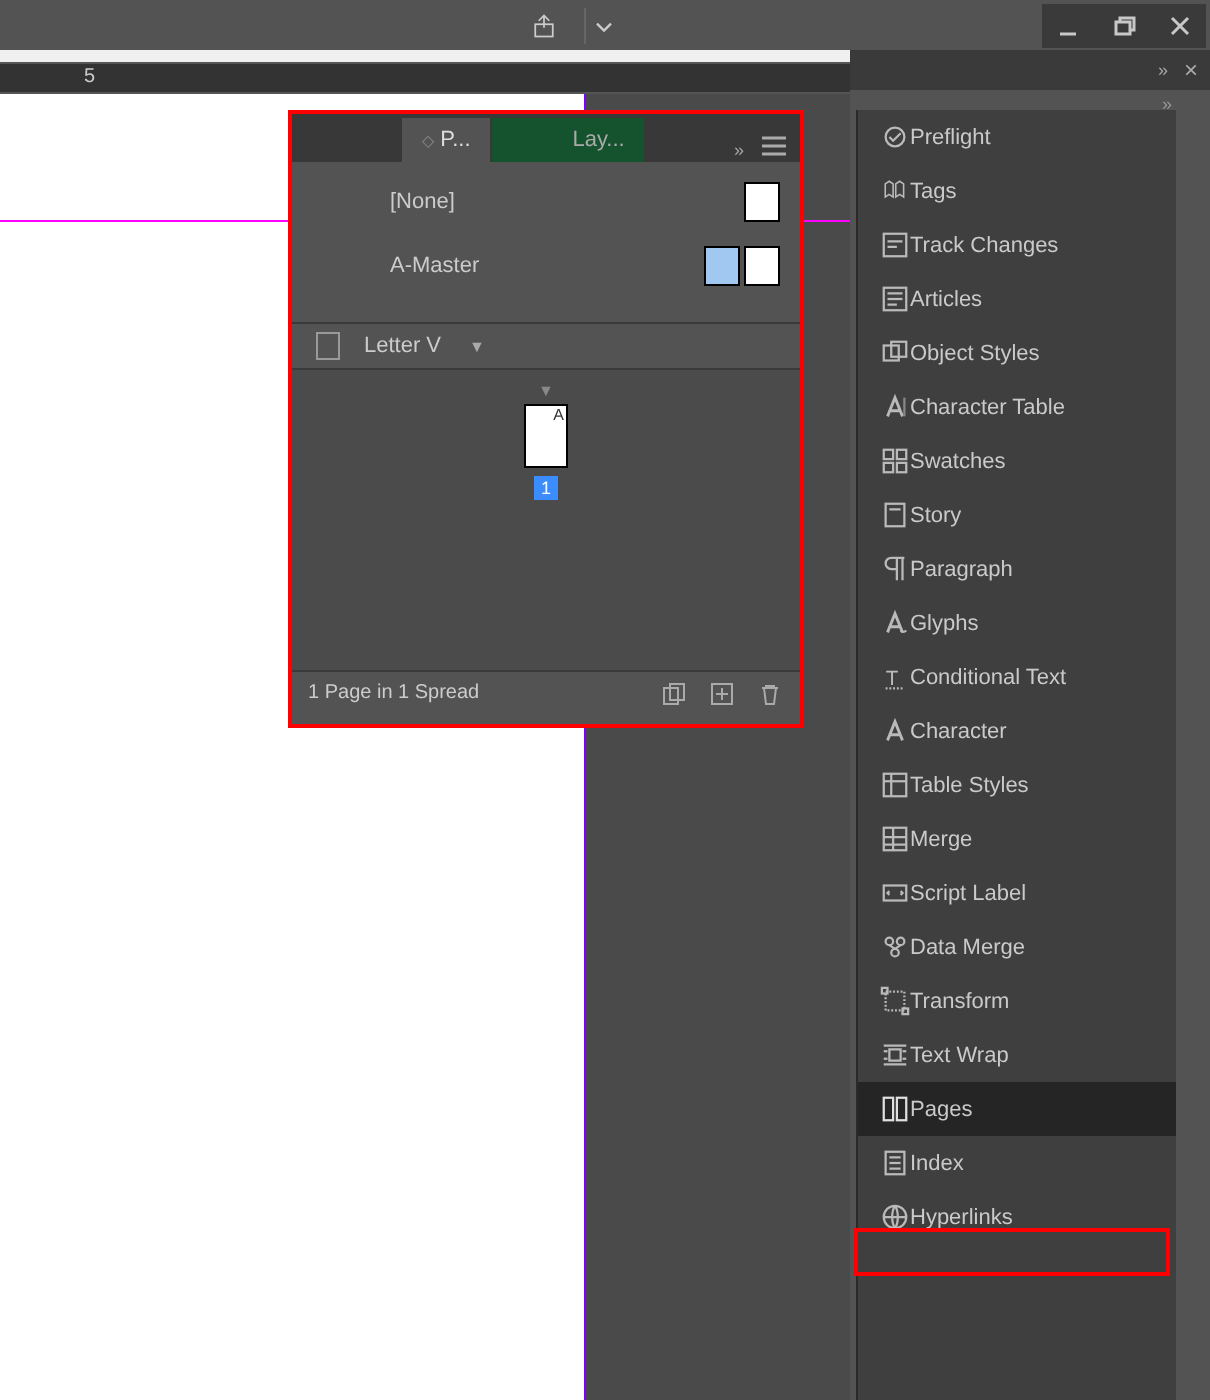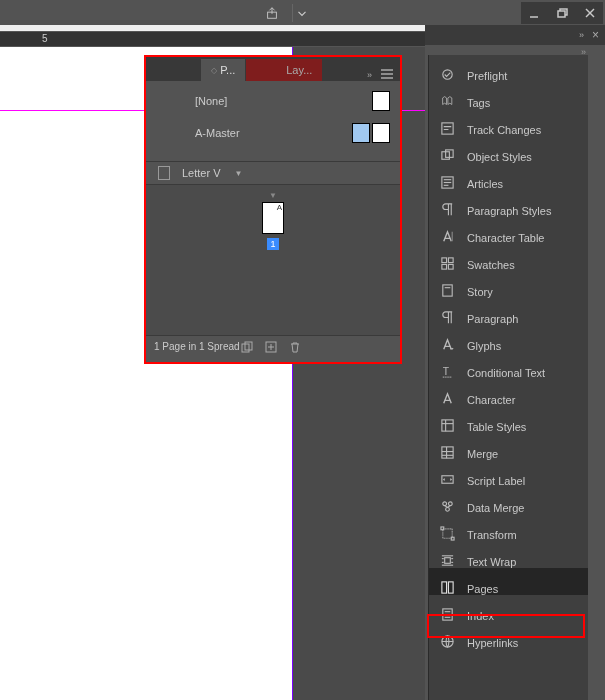--- a/index.html
+++ b/index.html
@@ -24,21 +24,21 @@
 .doc-bg-gray { position: absolute; top: 0; left: 292px; width: 133px; height: 653px; background: #4a4a4a; }
 
 
 .right-strip { position: absolute; top: 25px; right: 0; width: 180px; height: 675px; background: #535353; }
 .panel-tab-strip { position: absolute; top: 25px; right: 0; width: 180px; height: 20px; background: #3a3a3a; display: flex; justify-content: flex-end; align-items: center; padding-right: 6px; gap: 10px; }
 .panel-tab-strip .chev { color: #aaa; font-size: 9px; letter-spacing: -2px; }
 .panel-tab-strip .x { color: #aaa; font-size: 12px; }
 
 
 .tool-list { position: absolute; top: 55px; right: 17px; width: 160px; height: 645px; background: #3f3f3f; border-left: 1px solid #2a2a2a; }
-.tool-item { height: 27px; display: flex; align-items: flex-end; padding-left: 10px; gap: 12px; color: #cacaca; cursor: pointer; }
+.tool-item { height: 27px; display: flex; align-items: center; padding-left: 10px; color: #cacaca; cursor: pointer; }
 .tool-item.selected { background: #252525; }
 .tool-item .tool-icon { width: 16px; height: 16px; display: flex; align-items: center; justify-content: center; }
 .tool-item .tool-icon svg { width: 15px; height: 15px; stroke: #bababa; fill: none; stroke-width: 1.2; }
 .tool-item.selected .tool-icon svg { stroke: #e0e0e0; }
 .tool-label { font-size: 11px; }
 .expand-toggle { position: absolute; top: 47px; right: 21px; color: #999; font-size: 9px; letter-spacing: -2px; }
 
 
 .red-highlight-pages { position: absolute; top: 614px; right: 20px; width: 158px; height: 24px; border: 2px solid #ff0000; pointer-events: none; }
 
@@ -67,21 +67,21 @@
 .preset-label { color: #ccc; }
 .preset-drop { color: #aaa; font-size: 8px; margin-left: 2px; }
 
 .pages-thumb-area { background: #4b4b4b; height: 150px; padding-top: 6px; display: flex; justify-content: center; }
 .page-thumb-wrap { display: flex; flex-direction: column; align-items: center; }
 .thumb-marker { font-size: 8px; color: #888; }
 .page-thumb { width: 22px; height: 32px; background: #fff; border: 1px solid #000; margin-top: 2px; position: relative; }
 .page-thumb .letter { position: absolute; top: 0; right: 1px; font-size: 8px; color: #333; }
 .page-number-badge { margin-top: 4px; width: 12px; height: 12px; background: #3a8cff; color: #fff; display: flex; align-items: center; justify-content: center; font-size: 9px; }
 
-.pages-status { height: 22px; border-top: 1px solid #3a3a3a; display: flex; align-items: center; justify-content: flex-start; padding: 0 8px; }
+.pages-status { height: 22px; border-top: 1px solid #3a3a3a; display: flex; align-items: center; justify-content: space-between; padding: 0 8px; }
 .pages-status .status-text { color: #ccc; font-size: 10px; }
 .pages-status .status-icons { display: flex; gap: 10px; }
 .pages-status .status-icons span { color: #aaa; width: 14px; height: 14px; display: flex; align-items: center; justify-content: center; }
 .pages-status svg { width: 12px; height: 12px; stroke: #aaa; fill: none; }
 </style>
 </head>
 <body>
 
 <div class="menubar">
   <div class="menubutton">
@@ -157,44 +157,36 @@
         <svg viewBox="0 0 16 16">
           <rect x="2" y="2" width="12" height="12"></rect>
           <path d="M4 6h8M4 9h5"></path>
         </svg>
       </span>
       <span class="tool-label">Track Changes</span>
     </div>
     <div class="tool-item">
       <span class="tool-icon">
         <svg viewBox="0 0 16 16">
-          <rect x="2" y="4" width="8" height="8"></rect>
-          <rect x="6" y="2" width="8" height="8"></rect>
-        </svg>
-      </span>
-      <span class="tool-label">Object Styles</span>
-    </div>
-    <div class="tool-item">
-      <span class="tool-icon">
-        <svg viewBox="0 0 16 16">
           <rect x="2" y="2" width="12" height="12"></rect>
           <line x1="4" y1="5" x2="12" y2="5"></line>
           <line x1="4" y1="8" x2="12" y2="8"></line>
           <line x1="4" y1="11" x2="9" y2="11"></line>
         </svg>
       </span>
       <span class="tool-label">Articles</span>
     </div>
     <div class="tool-item">
       <span class="tool-icon">
         <svg viewBox="0 0 16 16">
-          <path d="M6 2h7M9 2v12M12 2v12M6 2a3 3 0 000 6h3"></path>
-        </svg>
-      </span>
-      <span class="tool-label">Paragraph Styles</span>
+          <rect x="2" y="4" width="8" height="8"></rect>
+          <rect x="6" y="2" width="8" height="8"></rect>
+        </svg>
+      </span>
+      <span class="tool-label">Object Styles</span>
     </div>
     <div class="tool-item">
       <span class="tool-icon">
         <svg viewBox="0 0 16 16">
           <path d="M4 13L8 3l4 10M5.5 10h5" stroke-width="1.5"></path>
           <line x1="13" y1="3" x2="13" y2="13" stroke="#888"></line>
         </svg>
       </span>
       <span class="tool-label">Character Table</span>
     </div>
@@ -350,21 +342,21 @@
 <div class="red-highlight-pages"></div>
 
 <div class="pages-panel-border"></div>
 <div class="pages-panel">
   <div class="pages-tabs">
     <div class="pages-tabs-left">
       <div class="pages-tab active">
           <span class="updown">◇</span>
           <span>P...</span>
         </div>
-      <div class="pages-tab" style="background:#7f1d1d;padding-left:40px">
+      <div class="pages-tab" style="background:#14532d;padding-left:40px">
           <span>Lay...</span>
         </div>
     </div>
     <div class="pages-tabs-right">
       <span class="chev">»</span>
       <span class="menu-icon"><svg viewBox="0 0 14 10">
             <line x1="1" y1="1" x2="13" y2="1"></line>
             <line x1="1" y1="5" x2="13" y2="5"></line>
             <line x1="1" y1="9" x2="13" y2="9"></line>
           </svg></span>

